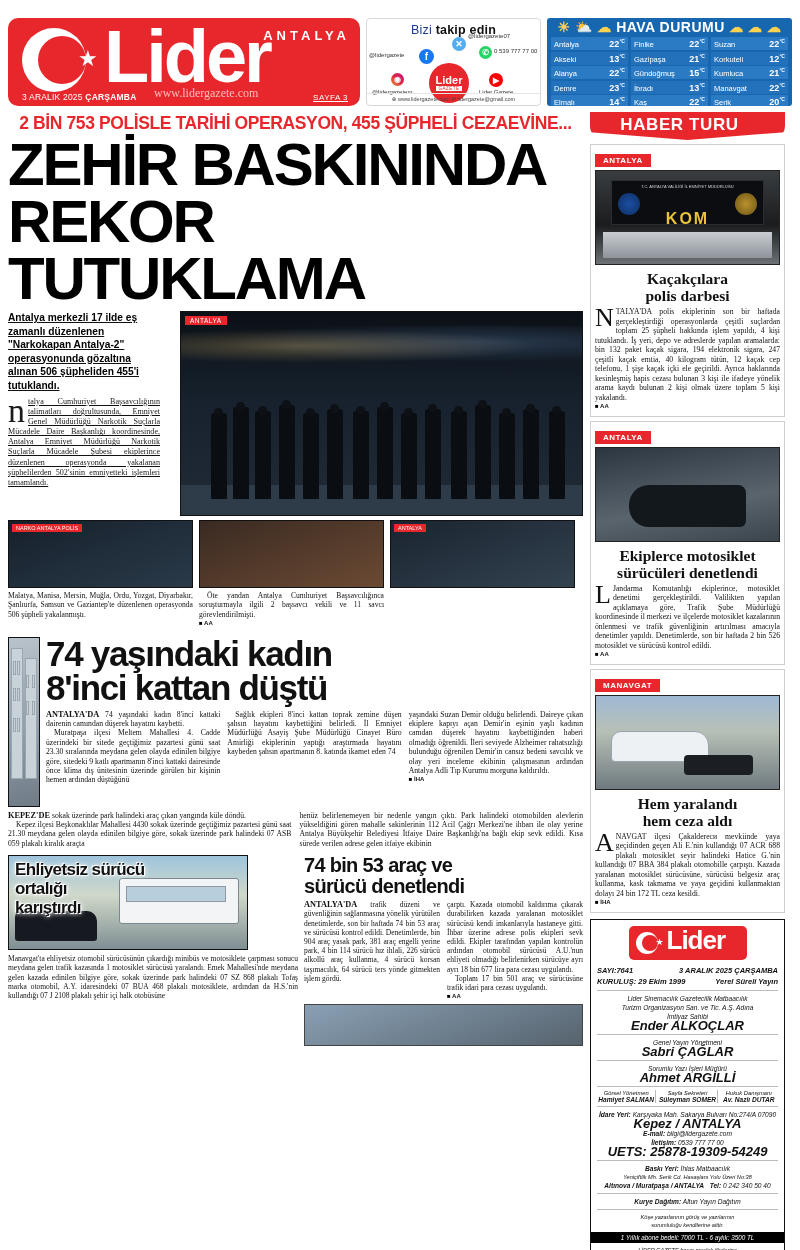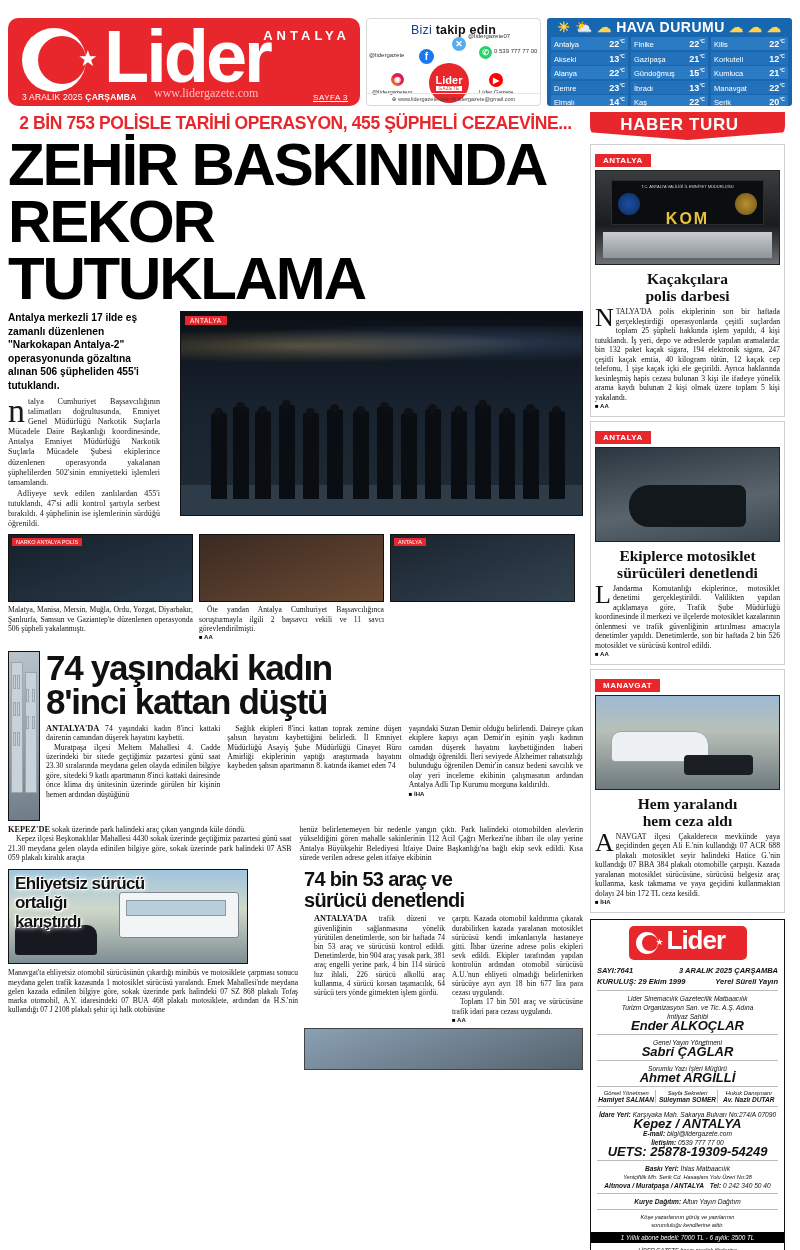--- a/index.html
+++ b/index.html
@@ -104,21 +104,21 @@
     font-size:17.5px; text-align:center; letter-spacing:-.4px; margin:3px 0 2px 0;
     white-space:nowrap;
   }
   .h1{
     font-family:"Liberation Sans", sans-serif; font-weight:bold;
     font-size:60px; line-height:57px; letter-spacing:-2.2px; color:#000;
     text-align:left; margin:0 0 4px 0;
   }
   .h1 span{ display:block; }
 
-  .lead-wrap{ display:flex; gap:20px; margin-top:4px; }
+  .lead-wrap{ display:flex; gap:20px; margin-top:4px;text-decoration:underline; }
   .lead-text{ width:152px; flex:0 0 auto; }
   .lead-bold{
     font-family:"Liberation Sans", sans-serif; font-weight:bold; font-size:10.2px;
     line-height:13.5px; color:#000; margin-bottom:5px;
   }
   .body-col{ font-family:"Liberation Serif", serif; font-size:8.1px; line-height:10.1px; text-align:justify; color:#1a1a1a; }
   .body-col p{ text-indent:9px; margin-bottom:1px; }
   .body-col p.first{ text-indent:0; }
   .dropcap::first-letter{
     float:left; font-size:34px; line-height:27px; font-weight:normal;
@@ -207,21 +207,21 @@
   .bl-body{ margin-top:4px; font-size:7.5px; line-height:9.2px; text-align:justify; }
   .bl-body p{ text-indent:8px; }
   .bl-body p.noind{ text-indent:0; }
 
   .bl-right{ width:279px; }
   .h4{
     font-family:"Liberation Sans", sans-serif; font-weight:bold; font-size:20px;
     line-height:21px; letter-spacing:-.7px; margin-bottom:3px;
   }
   .h4 span{ display:block; }
-  .bl-cols{ display:flex; gap:7px;margin-left:10px; }
+  .bl-cols{ display:flex; gap:7px; }
   .bl-cols > div{ flex:1; font-size:7.5px; line-height:9.2px; text-align:justify; }
   .bl-cols p{ text-indent:8px; }
   .bl-cols p.noind{ text-indent:0; }
   .mini-photo{ width:100%; height:42px; background:linear-gradient(160deg,#8aa0b4,#56636e); border:1px solid #444; margin-top:3px; }
 
   
   .haber-turu{
     background:#E8272C; color:#fff; font-family:"Liberation Sans", sans-serif;
     font-weight:bold; font-size:17px; text-align:center; letter-spacing:.6px;
     border-radius:0 0 14px 14px; padding:3px 16px 5px 0; margin-top:2px;
@@ -370,21 +370,21 @@
               <span class="w-city">İbradı</span>
               <span class="w-temp"><span>13</span><sup>°C</sup></span>
             </div>
           <div class="w-row">
               <span class="w-city">Kaş</span>
               <span class="w-temp"><span>22</span><sup>°C</sup></span>
             </div>
         </div>
         <div class="w-col">
           <div class="w-row">
-              <span class="w-city">Kilis</span>
+              <span class="w-city">Suzan</span>
               <span class="w-temp"><span>22</span><sup>°C</sup></span>
             </div>
           <div class="w-row">
               <span class="w-city">Korkuteli</span>
               <span class="w-temp"><span>12</span><sup>°C</sup></span>
             </div>
           <div class="w-row">
               <span class="w-city">Kumluca</span>
               <span class="w-temp"><span>21</span><sup>°C</sup></span>
             </div>
@@ -409,21 +409,20 @@
       <div class="h1">
         <span>ZEHİR BASKININDA</span>
         <span>REKOR TUTUKLAMA</span>
       </div>
 
       <div class="lead-wrap">
         <div class="lead-text">
           <div class="lead-bold">Antalya merkezli 17 ilde eş zamanlı düzenlenen "Narkokapan Antalya-2" operasyonunda gözaltına alınan 506 şüpheliden 455'i tutuklandı.</div>
           <div class="body-col">
             <p class="first dropcap">ntalya Cumhuriyet Başsavcılığının talimatları doğrultusunda, Emniyet Genel Müdürlüğü Narkotik Suçlarla Mücadele Daire Başkanlığı koordinesinde, Antalya Emniyet Müdürlüğü Narkotik Suçlarla Mücadele Şubesi ekiplerince düzenlenen operasyonda yakalanan şüphelilerden 502'sinin emniyetteki işlemleri tamamlandı.</p>
-            <p>Adliyeye sevk edilen zanlılardan 455'i tutuklandı, 47'si adli kontrol şartıyla serbest bırakıldı. 4 şüphelinin ise işlemlerinin sürdüğü öğrenildi.</p>
           </div>
         </div>
 
         <div class="photo-main">
           <div class="ph-night"></div>
           <div class="ph-lights"></div>
           <div class="ph-ground"></div>
           <div class="ph-fig" style="left:30px;height:86px;"></div>
             <div class="ph-head" style="left:33px;bottom:98px;"></div>
           <div class="ph-fig" style="left:52px;height:92px;"></div>

